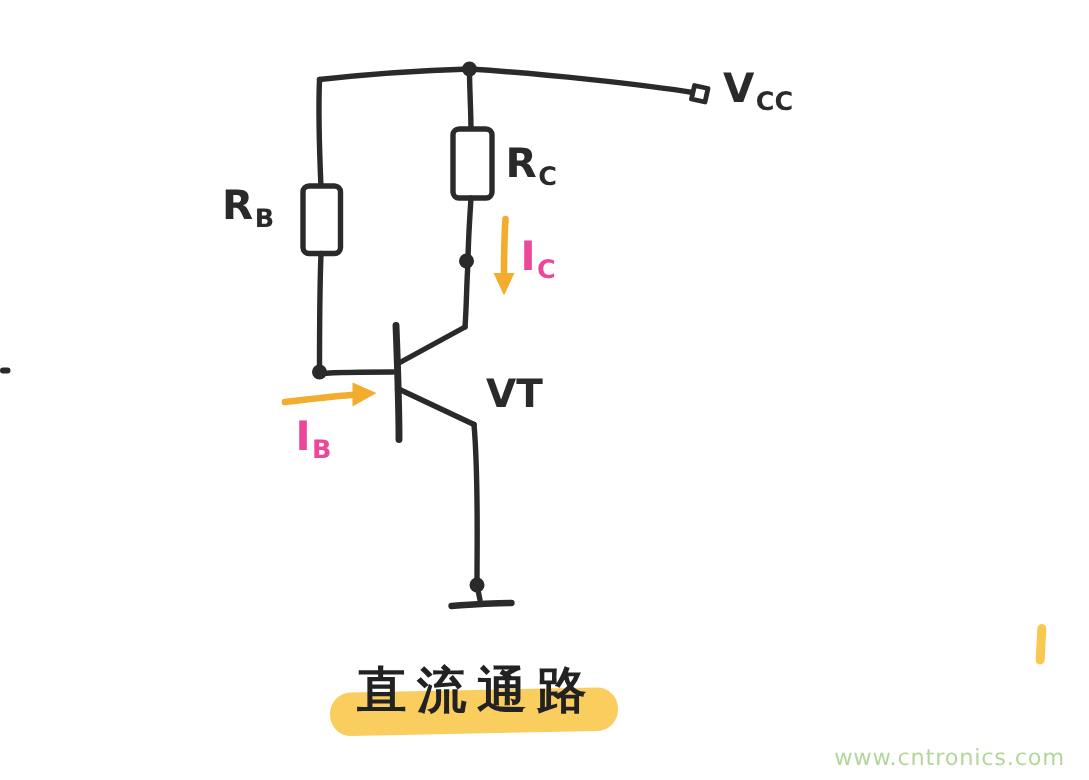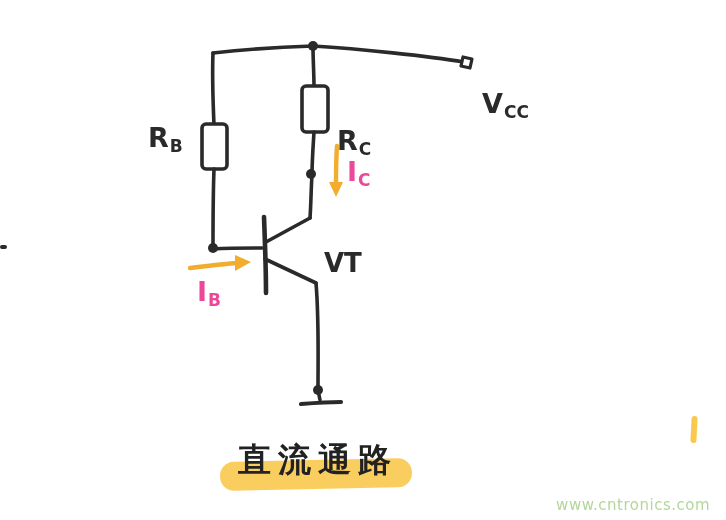--- a/index.html
+++ b/index.html
@@ -21,23 +21,23 @@
     position: absolute;
     color: #2a2a2a;
     font-weight: bold;
     white-space: nowrap;
     line-height: 1;
   }
   .label .main { font-size: 27px; letter-spacing: 1px; }
   .label .sub  { font-size: 17px; vertical-align: -5px; letter-spacing: 0px; }
   .accent-label { color: #ec4899; }
 
-  #vcc-label { left: 482px; top: 46px; margin-top: 44px; }
+  #vcc-label { left: 482px; top: 46px; }
   #rb-label  { left: 148px; top: 124px; }
-  #rc-label  { left: 337px; top: 96px; margin-top: 31px; }
+  #rc-label  { left: 337px; top: 96px; }
   #ic-label  { left: 347px; top: 158px; }
   #ib-label  { left: 197px; top: 278px; text-align: center; }
   #vt-label  { left: 324px; top: 232px; font-size: 26px; font-weight: bold; margin-top: 18px; }
 
   #title-wrap {
     position: absolute;
     left: 218px; top: 438px;
     width: 200px; height: 56px;
     text-align: center;
   }

